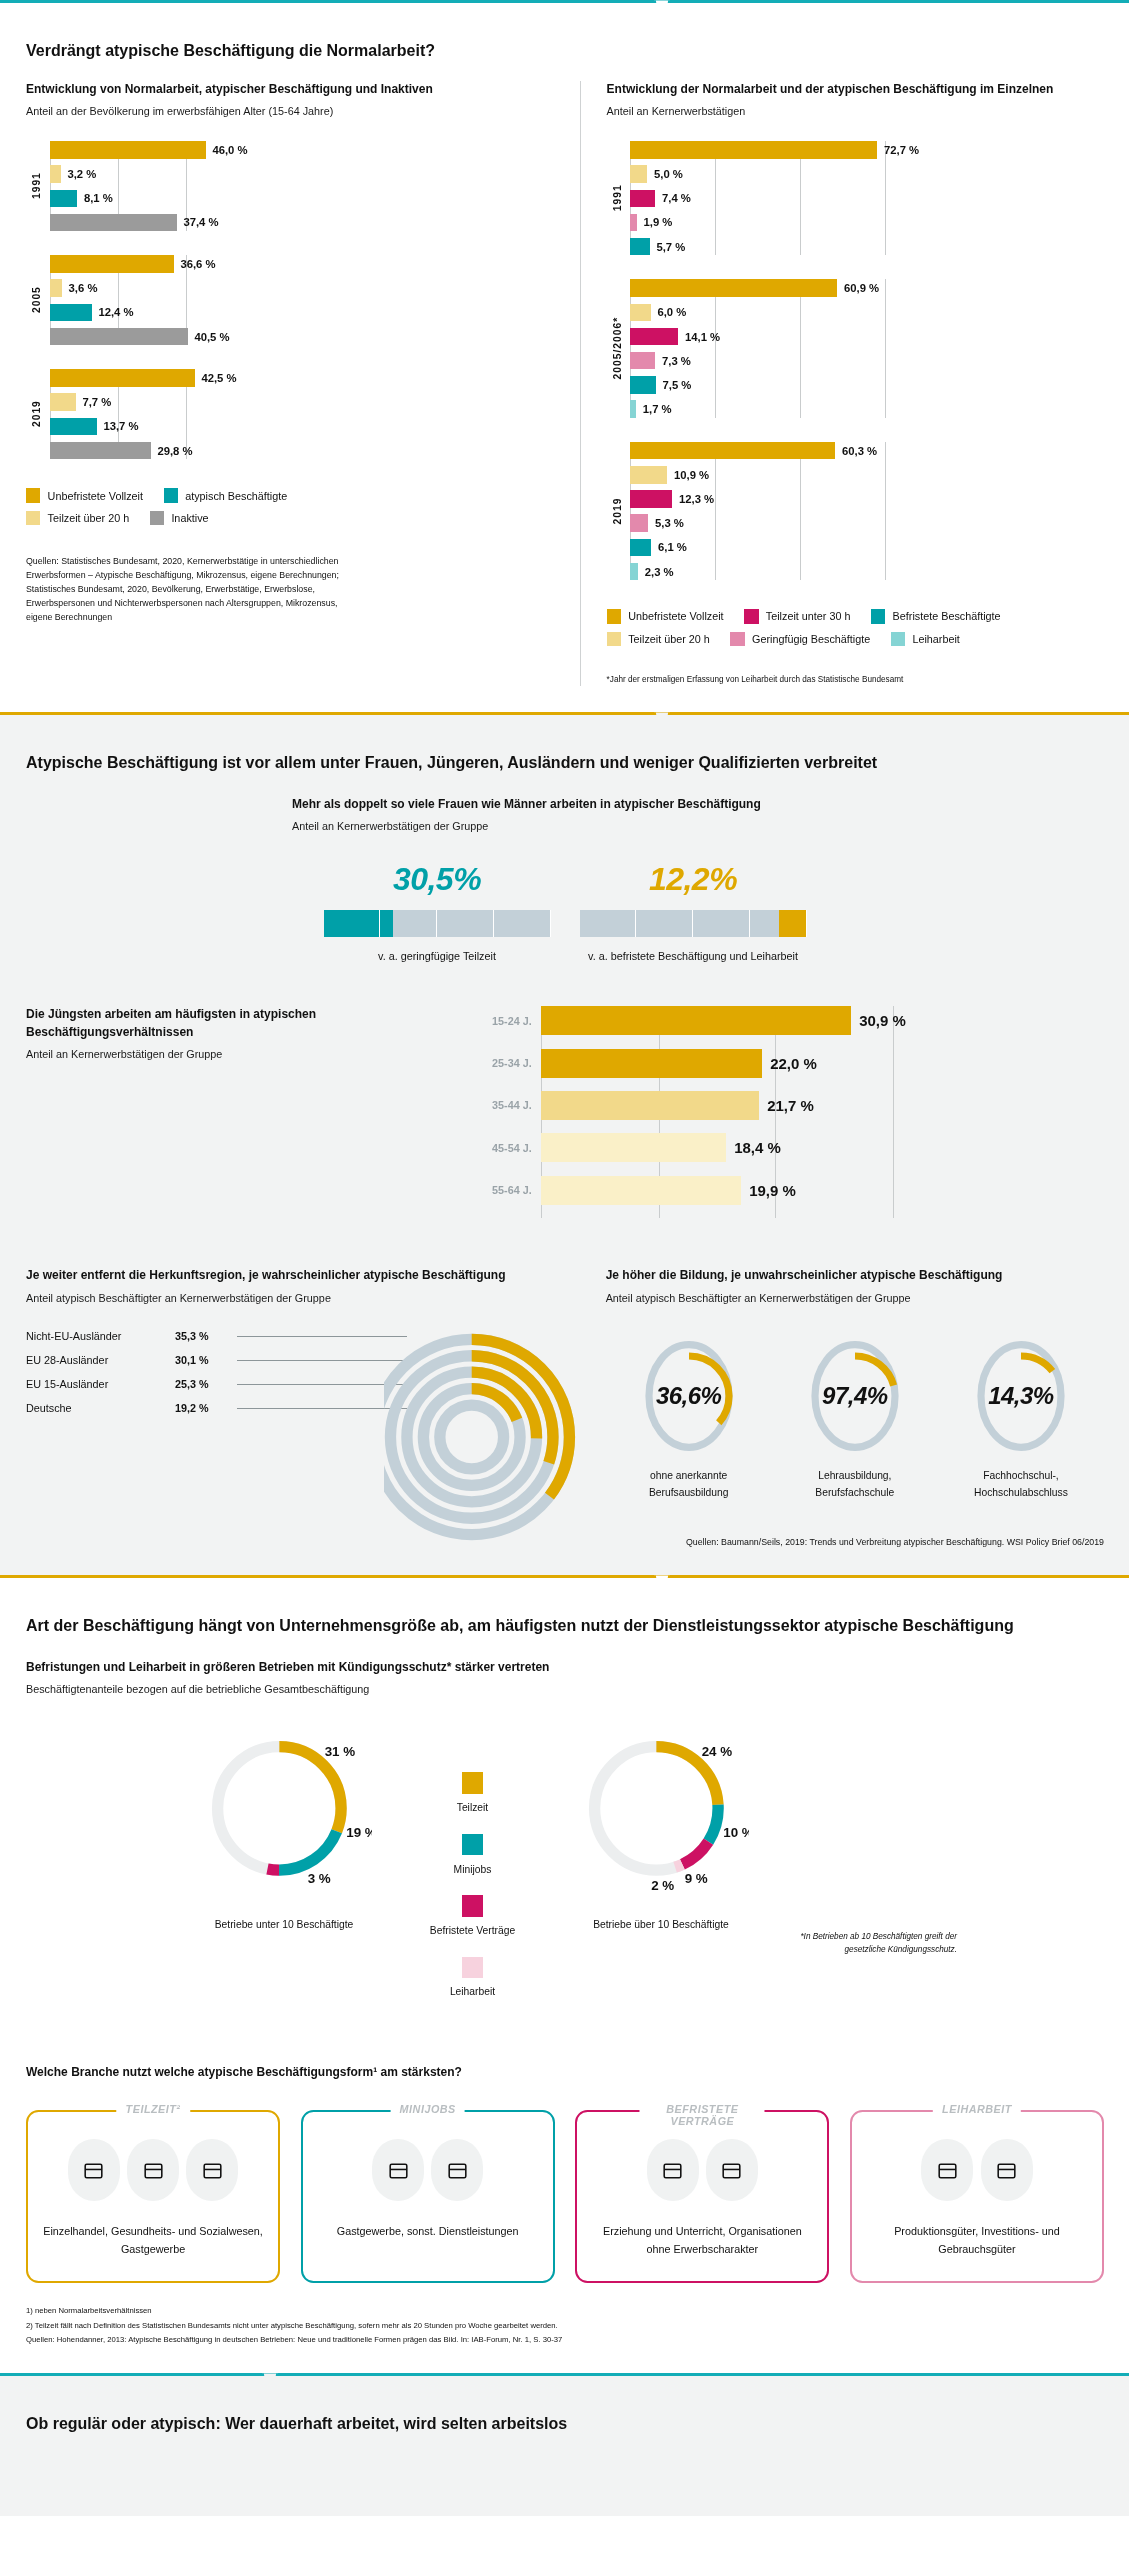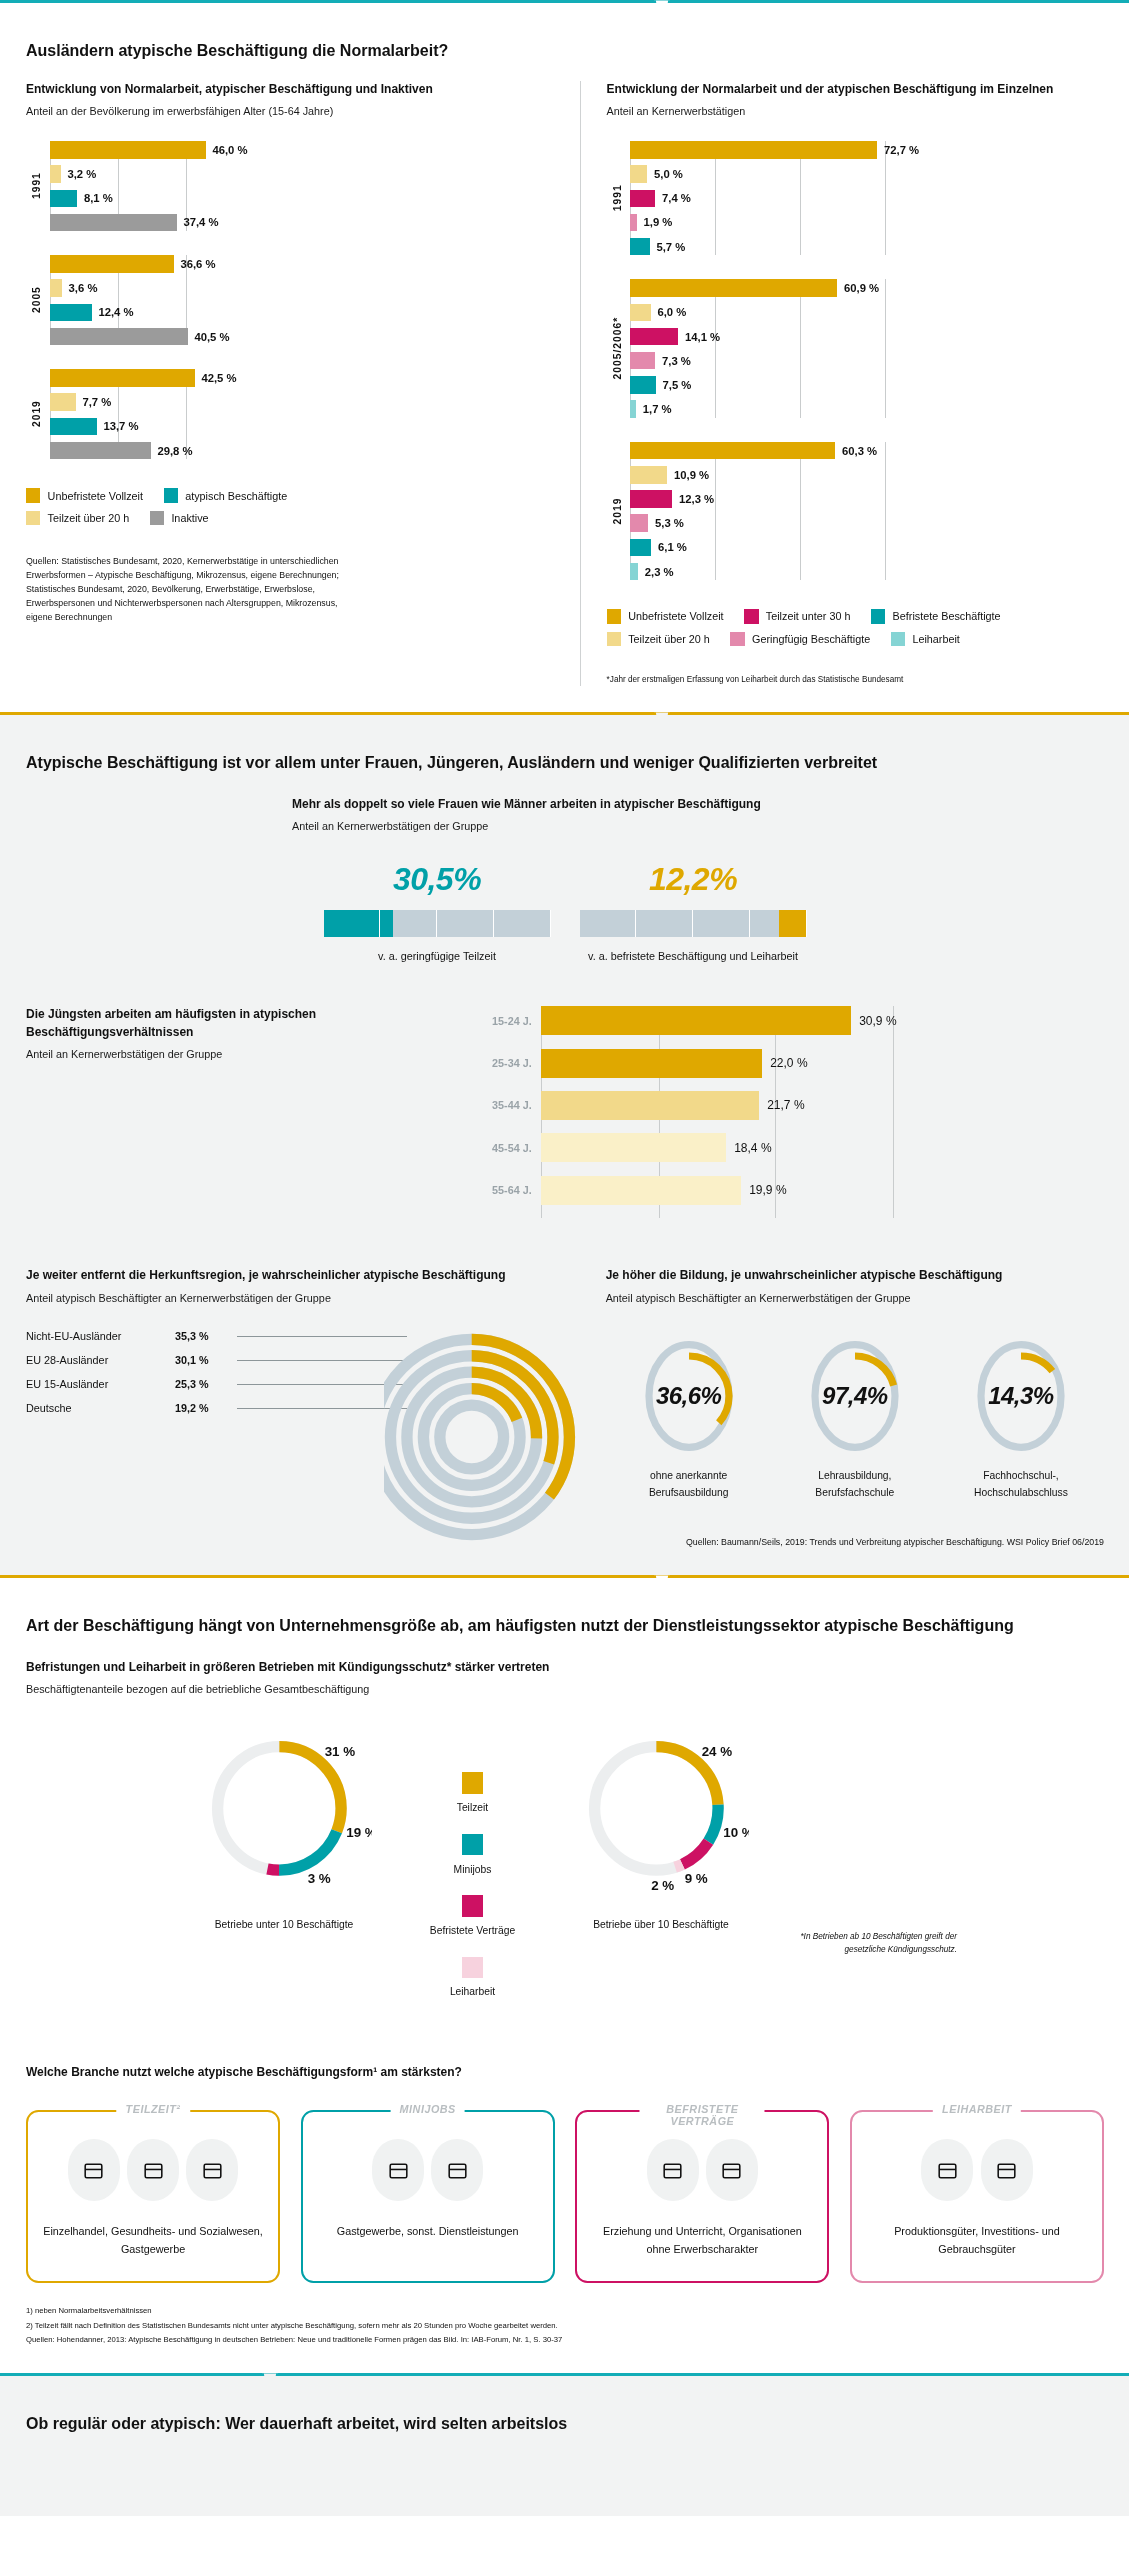--- a/index.html
+++ b/index.html
@@ -84,21 +84,21 @@
   .gender-ticks div { flex:1; border-right:1px solid #ffffff; }
   .gender-cap { font-size:10.8px; line-height:1.6; margin-top:11.3px; color:#111; }
 
   
   .age-wrap { display:flex; margin-top:41px; align-items:flex-start; }
   .age-left { width:438px; padding-right:20.6px; }
   .age-chart { flex:1; position:relative; }
   .age-row { display:flex; align-items:center; height:29px; margin-bottom:13.4px; position:relative; z-index:2;}
   .age-lbl { width:77px; text-align:right; padding-right:9.3px; font-size:10.8px; font-weight:800; color:#9aa3a8; }
   .age-bar { height:29px; }
-  .age-val { font-size:12px; font-weight:400; margin-left:8.2px; color:#111; }
+  .age-val { font-size:15px; font-weight:700; margin-left:8.2px; color:#111; }
 
   
   .origin-list { margin-top:20.6px; }
   .origin-row { display:flex; align-items:center; height:24px; font-size:10.8px; }
   .origin-name { width:149px; color:#111; }
   .origin-val { width:62px; font-weight:800; color:#111; }
   .origin-leader { flex:1; height:1px; background:#8d9699; max-width:170px; }
 
   
   .donuts { display:flex; justify-content:space-around; margin-top:33px; }
@@ -145,21 +145,21 @@
   <div class="rule-teal">
     <div class="notch">
       <svg width="46" height="56" viewBox="0 0 90 108">
           <path d="M0 0 L30 0 L45 100 L60 0 L90 0 L90 -6 L0 -6 Z" fill="none" stroke="#13adb7" stroke-width="6"></path>
           <path d="M30 0 L45 100 L60 0" fill="#ffffff" stroke="#13adb7" stroke-width="6"></path>
         </svg>
     </div>
   </div>
 
   <div class="section white">
-    <div class="sect-title">Ausländern atypische Beschäftigung die Normalarbeit?</div>
+    <div class="sect-title">Verdrängt atypische Beschäftigung die Normalarbeit?</div>
 
     <div class="two-col">
 
       <div class="col left">
         <div class="chart-h">Entwicklung von Normalarbeit, atypischer Beschäftigung und Inaktiven</div>
         <div class="chart-sub">Anteil an der Bevölkerung im erwerbsfähigen Alter (15-64 Jahre)</div>
 
         <div id="c0-groups">
             <div class="bargroup">
               <div class="yearlabel">1991</div>

